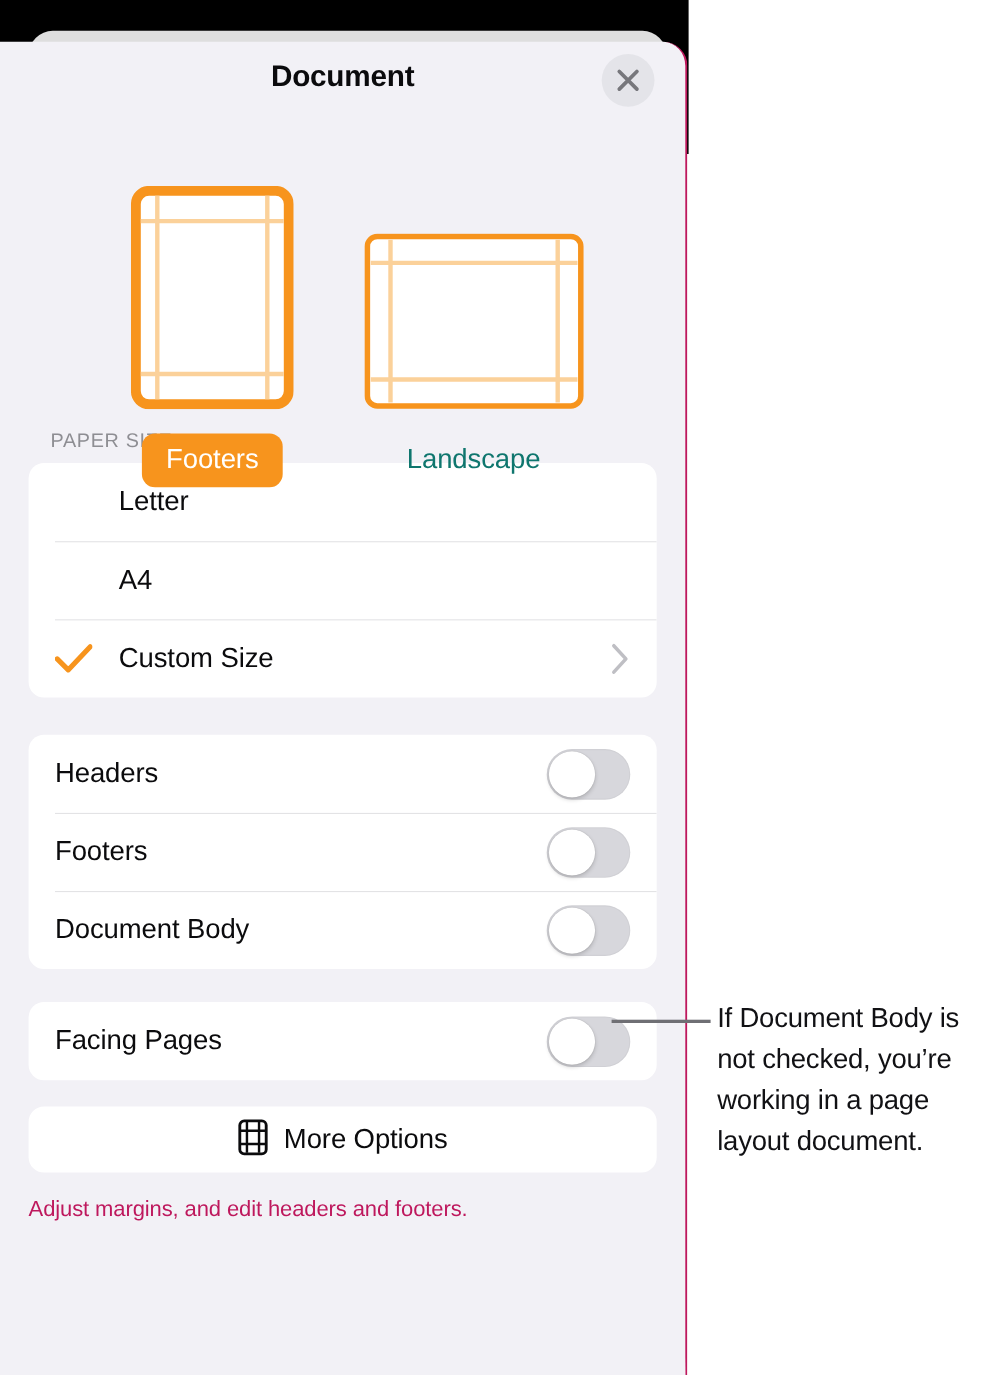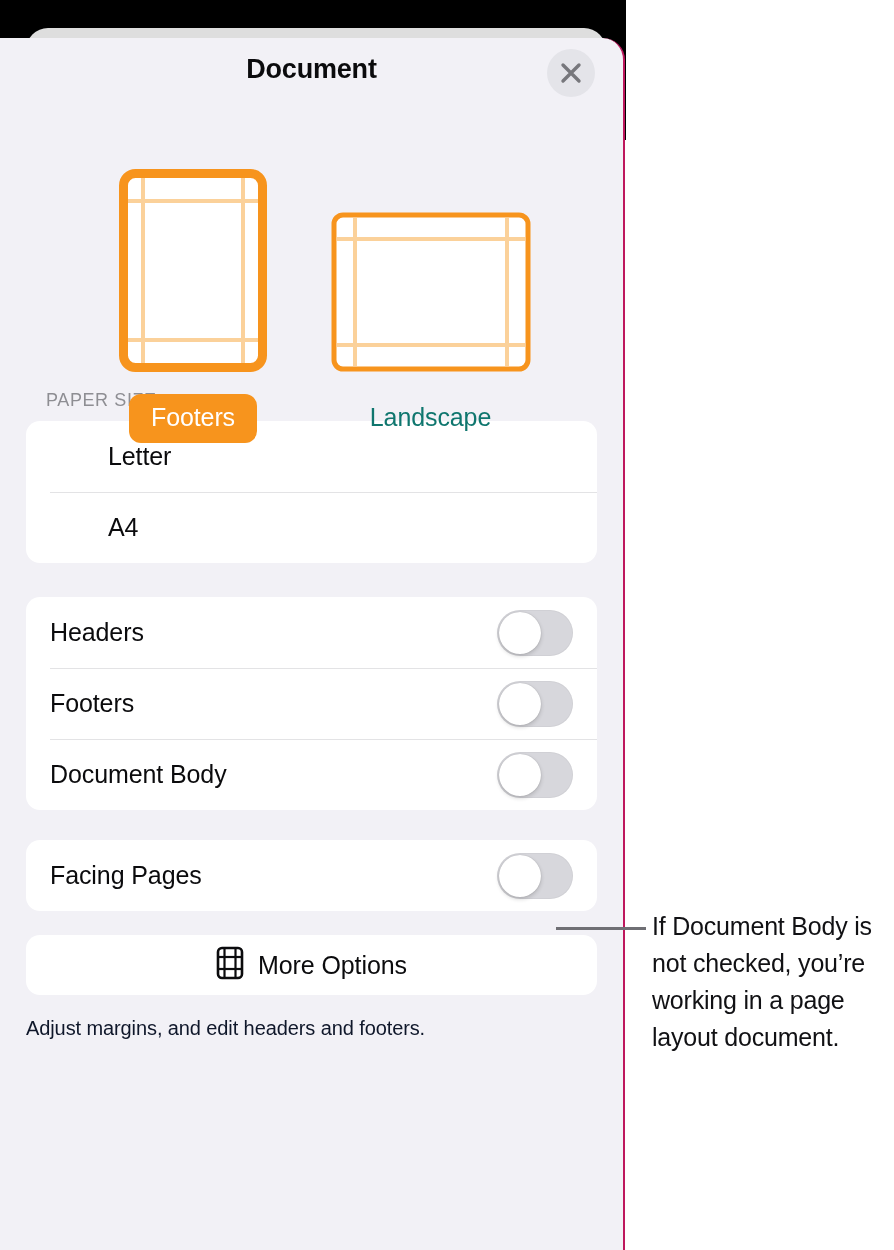--- a/index.html
+++ b/index.html
@@ -212,21 +212,21 @@
   }
   .more-options .mo-label {
     font-size: 25px;
     color: #0b0b0d;
     letter-spacing: -0.1px;
   }
 
   .footnote {
     margin: 22px 26px 0 26px;
     font-size: 20px;
-    color: #0f172a;
+    color: #be185d;
     letter-spacing: -0.1px;
   }
 
   
   .callout-line {
     position: absolute;
     left: 556px;
     top: 927px;
     width: 90px;
     height: 3px;
@@ -303,20 +303,33 @@
       <div class="row">
         <span class="row-check"></span>
         <span class="row-label">Letter</span>
       </div>
 
       <div class="row">
         <span class="row-check"></span>
         <span class="row-label">A4</span>
       </div>
 
+      <div class="row">
+        <span class="row-check">
+          <svg width="34" height="28" viewBox="0 0 34 28" aria-hidden="true">
+            <path d="M2 14 L12 24 L32 3" stroke="#f7941d" stroke-width="4.6" fill="none" stroke-linecap="round" stroke-linejoin="round"></path>
+          </svg>
+        </span>
+        <span class="row-label">Custom Size</span>
+        <span class="row-chevron">
+          <svg width="18" height="30" viewBox="0 0 18 30" aria-hidden="true">
+            <path d="M3 3 L14 15 L3 27" stroke="#bfbfc4" stroke-width="3.2" fill="none" stroke-linecap="round" stroke-linejoin="round"></path>
+          </svg>
+        </span>
+      </div>
 
     </div>
 
     <div class="gap-34"></div>
 
     <div class="card">
 
       <div class="row">
         <span class="row-label">Headers</span>
         <span class="toggle">

